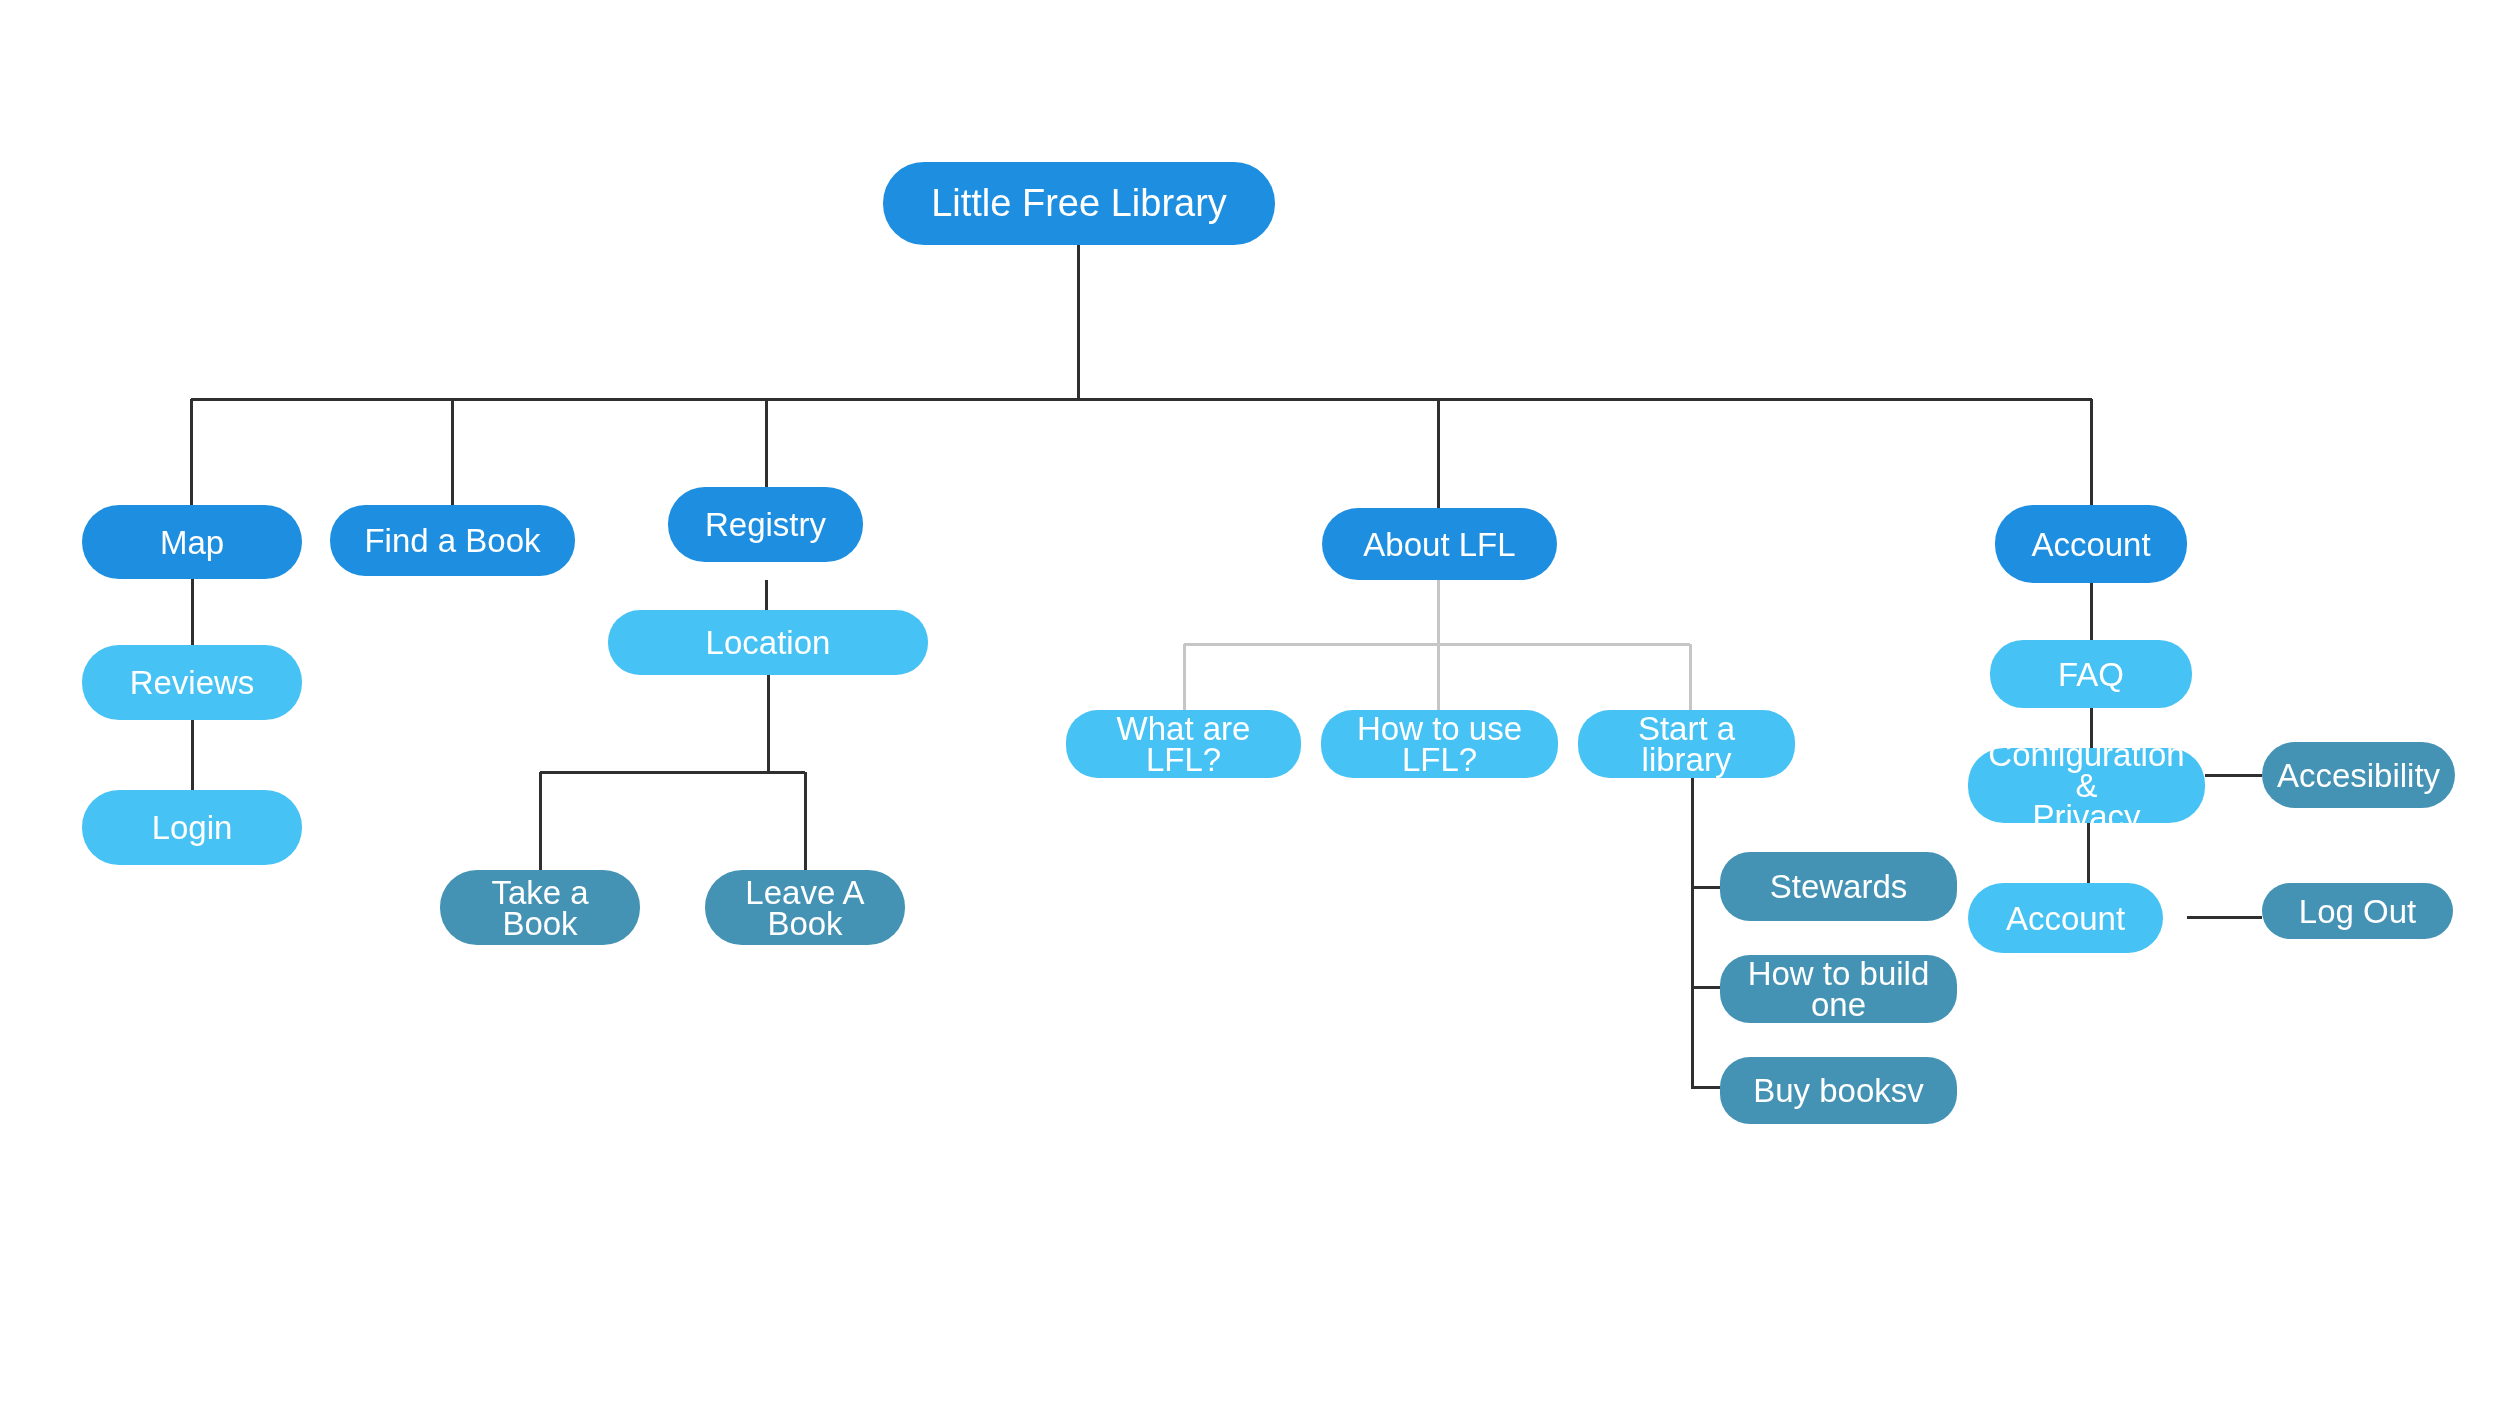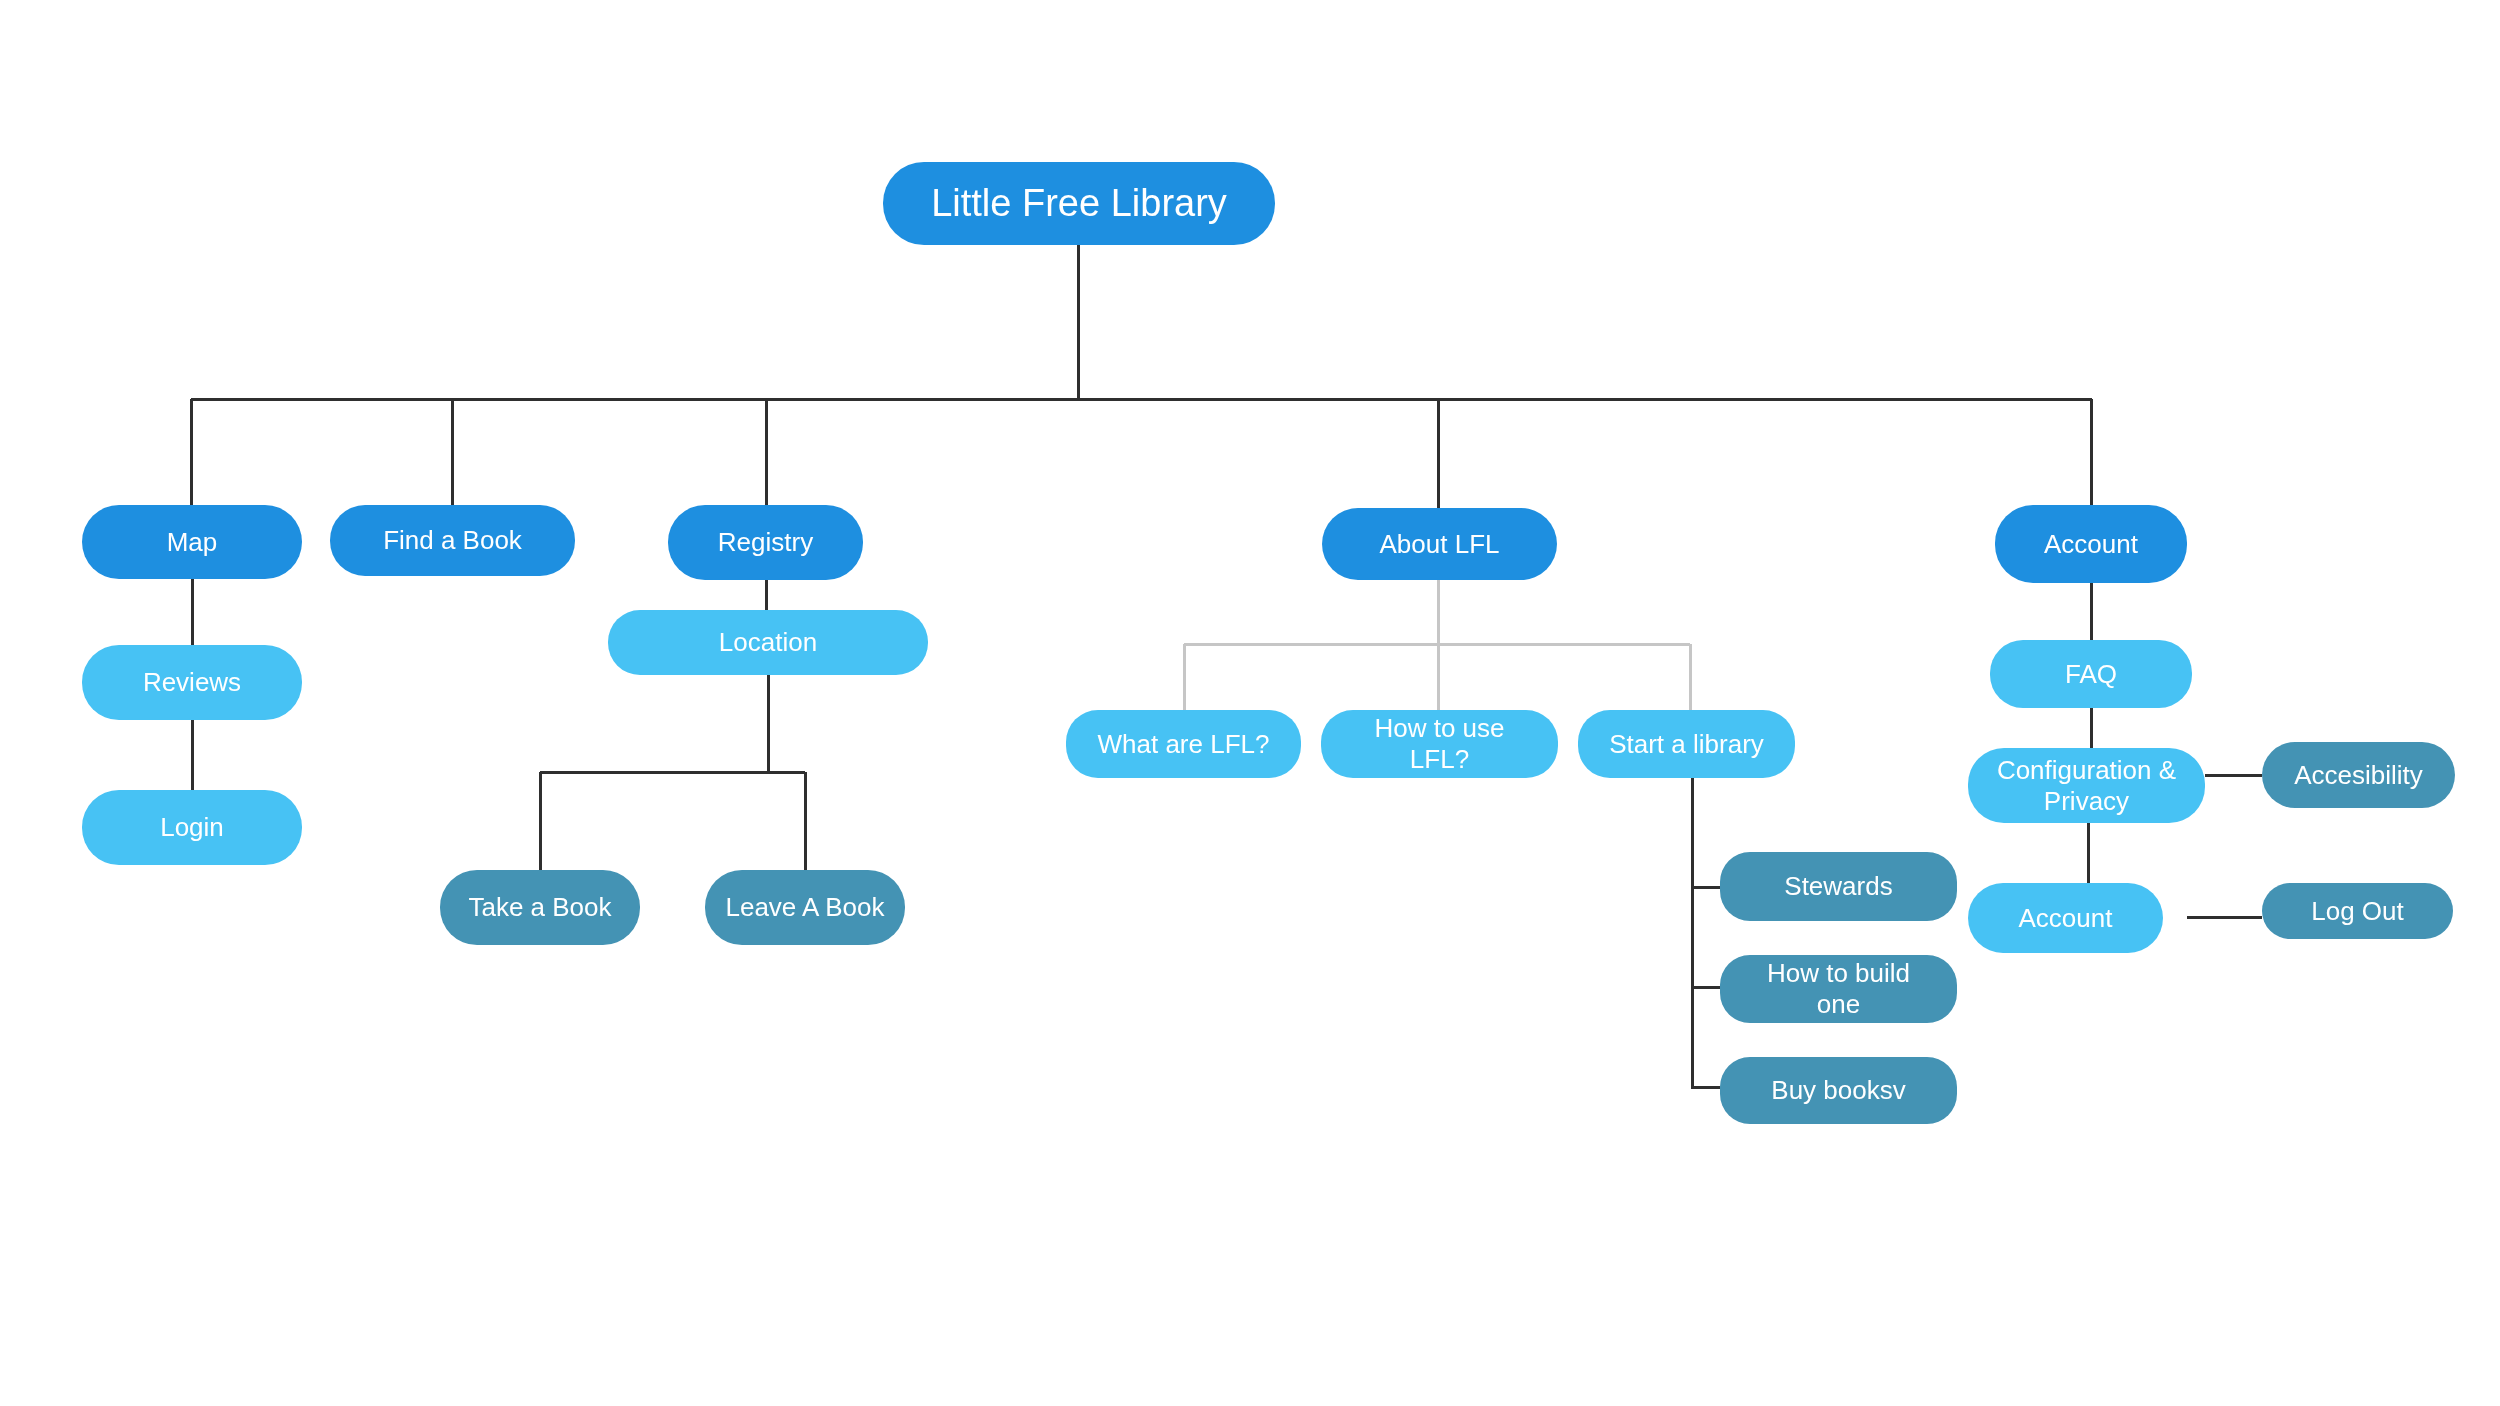--- a/index.html
+++ b/index.html
@@ -15,21 +15,21 @@
     background: #ffffff;
     overflow: hidden;
   }
   .node {
     position: absolute;
     display: flex;
     align-items: center;
     justify-content: center;
     text-align: center;
     color: #ffffff;
-    font-size: 26px;
+    font-size: 33px;
     line-height: 31px;
     white-space: pre-line;
     box-sizing: border-box;
     padding: 0 14px;
     cursor: pointer;
   }
   .node.primary   { background: #1E8FE0; }
   .node.secondary { background: #47C2F4; }
   .node.tertiary  { background: #4493B4; }
   .node.title-node { font-size: 38px; }
@@ -67,21 +67,21 @@
     <div class="line dark" style="left: 1692px; top: 985.5px; width: 28px; height: 3px;"></div>
     <div class="line dark" style="left: 1692px; top: 1085.5px; width: 28px; height: 3px;"></div>
     <div class="line dark" style="left: 2089.5px; top: 583px; width: 3px; height: 57px;"></div>
     <div class="line dark" style="left: 2089.5px; top: 708px; width: 3px; height: 40px;"></div>
     <div class="line dark" style="left: 2086.5px; top: 823px; width: 3px; height: 60px;"></div>
     <div class="line dark" style="left: 2205px; top: 773.5px; width: 57px; height: 3px;"></div>
     <div class="line dark" style="left: 2187px; top: 915.5px; width: 75px; height: 3px;"></div>
     <div class="node primary title-node" style="left: 883px; top: 162px; width: 392px; height: 83px; border-radius: 41px;">Little Free Library</div>
     <div class="node primary" style="left: 82px; top: 505px; width: 220px; height: 74px; border-radius: 37px;">Map</div>
     <div class="node primary" style="left: 330px; top: 505px; width: 245px; height: 71px; border-radius: 35px;">Find a Book</div>
-    <div class="node primary" style="left: 668px; top: 505px; width: 195px; height: 75px; border-radius: 37px;">Registry</div>
+    <div class="node primary" style="left: 668px; top: 487px; width: 195px; height: 75px; border-radius: 37px;">Registry</div>
     <div class="node primary" style="left: 1322px; top: 508px; width: 235px; height: 72px; border-radius: 36px;">About LFL</div>
     <div class="node primary" style="left: 1995px; top: 505px; width: 192px; height: 78px; border-radius: 38px;">Account</div>
     <div class="node secondary" style="left: 82px; top: 645px; width: 220px; height: 75px; border-radius: 37px;">Reviews</div>
     <div class="node secondary" style="left: 82px; top: 790px; width: 220px; height: 75px; border-radius: 37px;">Login</div>
     <div class="node secondary" style="left: 608px; top: 610px; width: 320px; height: 65px; border-radius: 32px;">Location</div>
     <div class="node tertiary" style="left: 440px; top: 870px; width: 200px; height: 75px; border-radius: 37px;">Take a Book</div>
     <div class="node tertiary" style="left: 705px; top: 870px; width: 200px; height: 75px; border-radius: 37px;">Leave A Book</div>
     <div class="node secondary" style="left: 1066px; top: 710px; width: 235px; height: 68px; border-radius: 32px;">What are LFL?</div>
     <div class="node secondary" style="left: 1321px; top: 710px; width: 237px; height: 68px; border-radius: 32px;">How to use
 LFL?</div>

